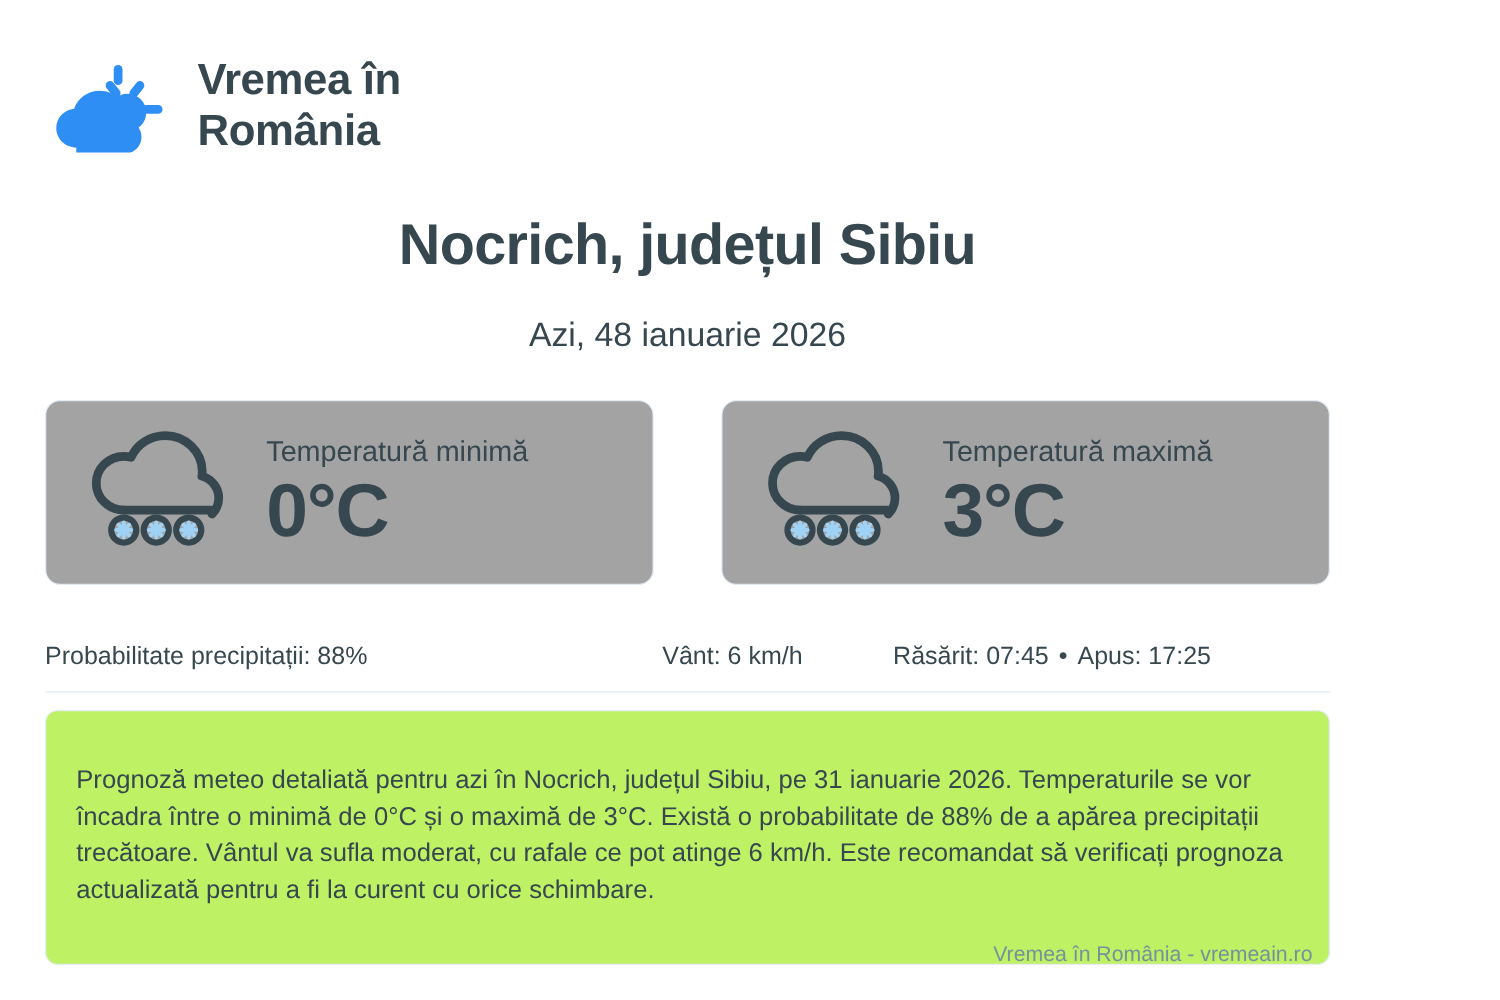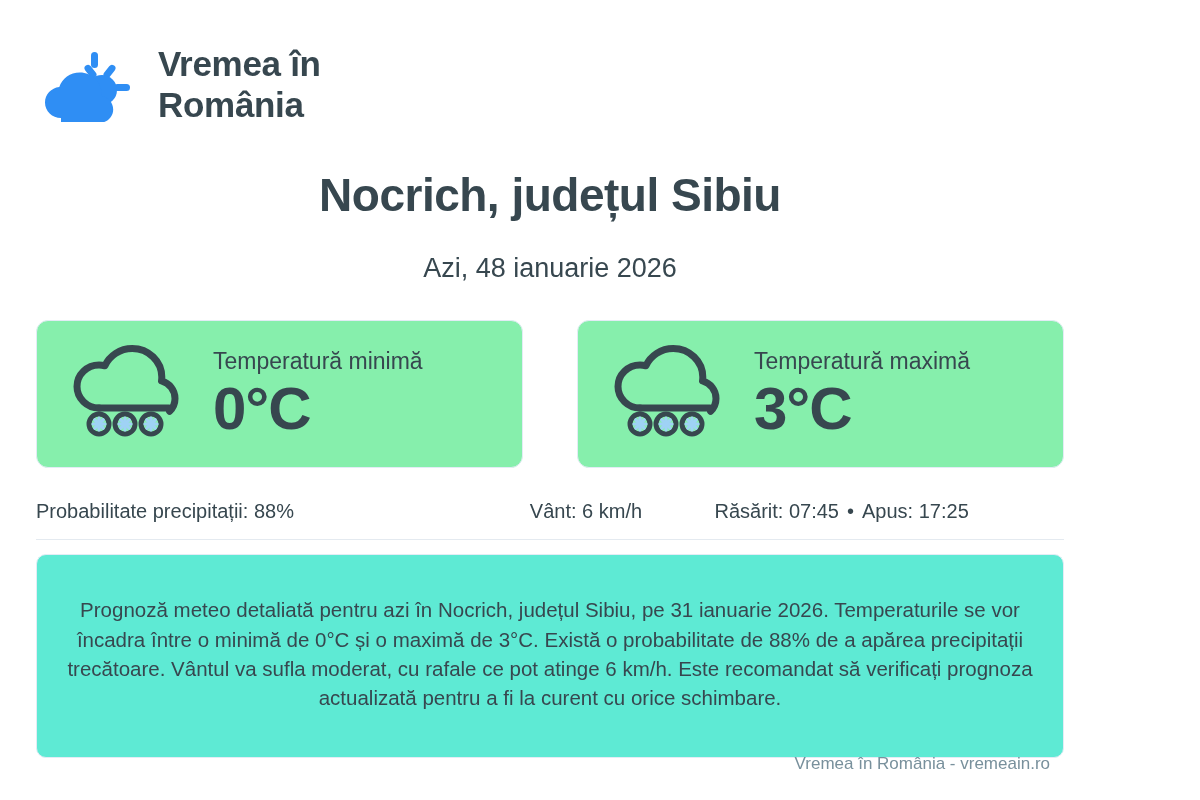--- a/index.html
+++ b/index.html
@@ -59,21 +59,21 @@
 
   
   .cards {
     display: flex;
     gap: 54px;
     margin-top: 36px;
   }
   .card {
     flex: 1 1 0;
     height: 148px;
-    background: #86efac;
+    background: #a3a3a3;
     border: 1px solid #e3ecf5;
     border-radius: 12px;
     display: flex;
     align-items: center;
     padding: 0 26px;
     gap: 22px;
   }
   .card-icon { flex: 0 0 auto; width: 128px; height: 104px; }
   .card-texts { display: flex; flex-direction: column; justify-content: center; }
   .card-label {
@@ -86,40 +86,39 @@
     font-weight: bold;
     color: #37474f;
     line-height: 1.05;
     letter-spacing: -1px;
   }
 
   
   .details {
     display: flex;
     align-items: center;
-    margin-top: 32px;
+    margin-top: 46px;
     padding-bottom: 16px;
     border-bottom: 1px solid #e4eaf0;
     font-size: 20px;
     color: #37474f;
   }
   .details .precip { flex: 0 0 41%; text-align: left; }
   .details .wind { flex: 0 0 25%; text-align: center; }
   .details .sun { flex: 1 1 auto; }
   .sun-sep { padding: 0 8px; color: #37474f; }
 
   
   .desc-box {
     margin-top: 14px;
-    background: #5eead4;
+    background: #bef264;
     border: 1px solid #e3ecf5;
     border-radius: 10px;
     padding: 20px 24px 24px 24px;
     min-height: 148px;
-    text-align: center;
   }
   .desc-text {
     font-size: 20.5px;
     line-height: 1.43;
     color: #37474f;
   }
 
   
   .footer {
     position: absolute;

